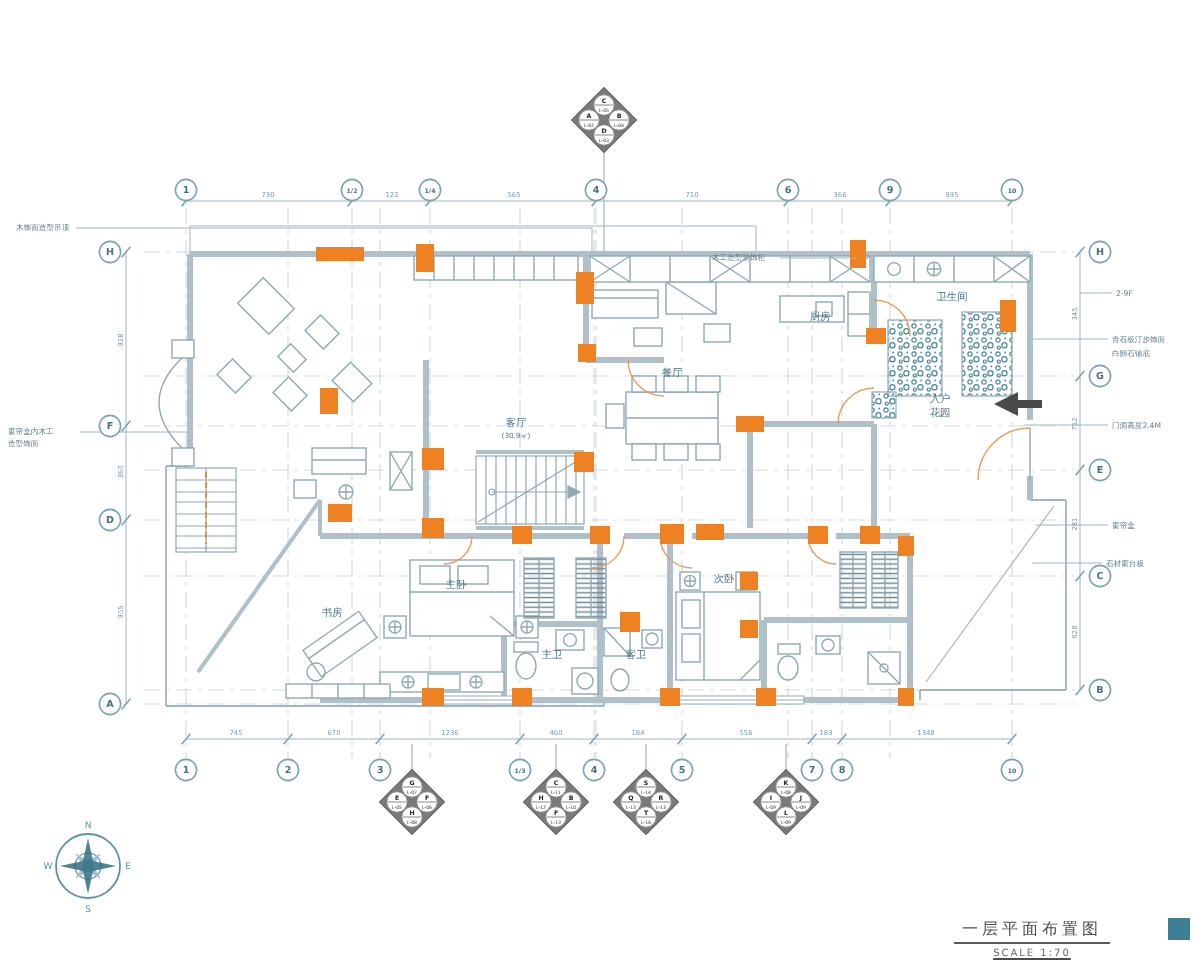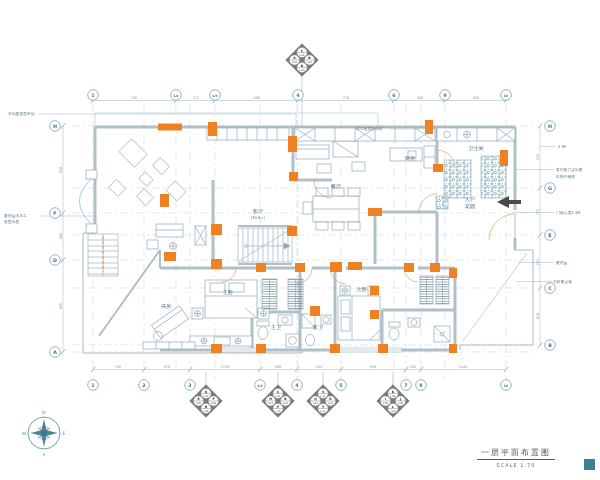--- a/index.html
+++ b/index.html
@@ -1,19 +1,19 @@
 <!DOCTYPE html>
 <html><head>
 <meta charset="utf-8">
 <style>
   html,body{margin:0;padding:0;background:#ffffff;}
   #stage{position:relative;width:600px;height:480px;background:#ffffff;overflow:hidden;
          font-family:"DejaVu Sans",sans-serif;}
   svg text{font-family:"DejaVu Sans",sans-serif;}
-  .titleblock{position:absolute;left:452px;top:440px;width:128px;text-align:center;color:#4c4c4c;}
+  .titleblock{position:absolute;left:452px;top:452px;width:128px;text-align:center;color:#4c4c4c;text-decoration:underline;}
   .titleblock .t{display:inline-block;font-size:8px;letter-spacing:2px;border-bottom:1px solid #5a5a5a;padding:0 4px 1px 4px;}
   .titleblock .s{font-size:5px;margin-top:2px;color:#6a6a6a;letter-spacing:1px;}
   .legend-chip{position:absolute;left:584px;top:459px;width:11px;height:11px;background:#3d7f95;}
 </style>
 </head>
 <body>
 
 <div id="stage">
 
 <svg id="plan" width="600" height="480" viewBox="0 0 600 480">

